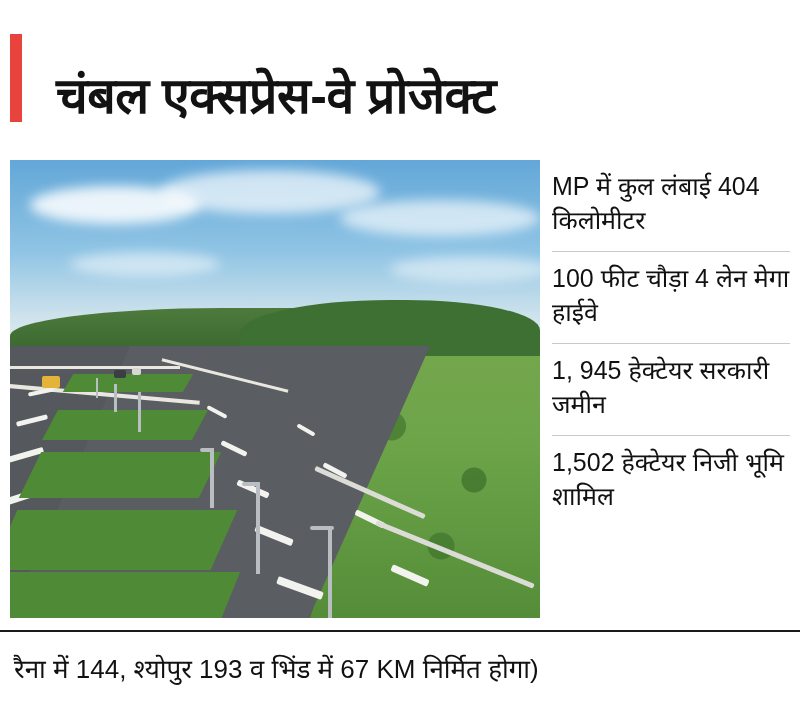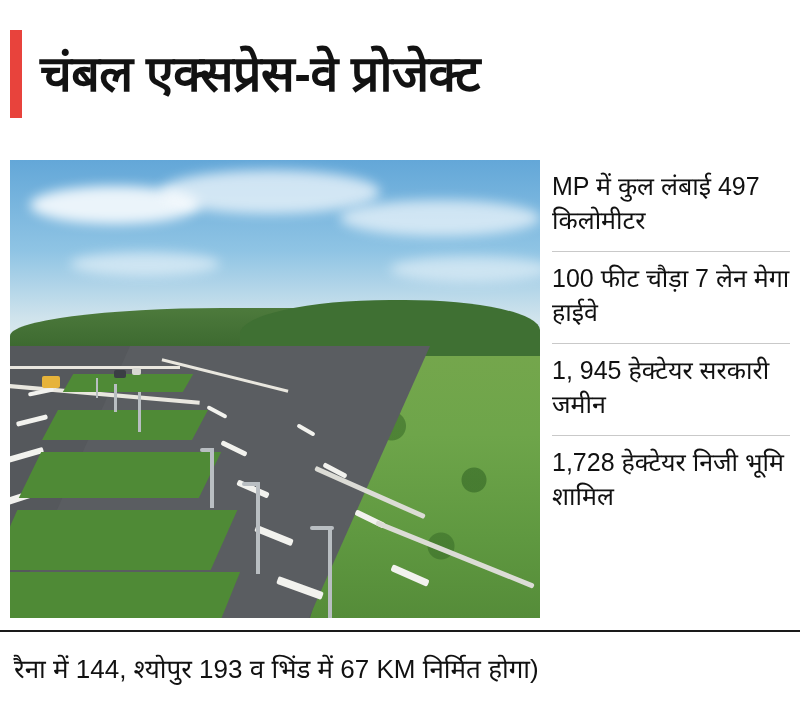--- a/index.html
+++ b/index.html
@@ -25,21 +25,22 @@
   }
 
   
   .header {
     position: absolute;
     left: 0;
     top: 26px;
     width: 656px;
     height: 96px;
     display: flex;
-    align-items: center;
+    align-items: flex-end;
+    gap: 16px;
   }
   .header-bar {
     width: 12px;
     height: 88px;
     background: #e8433c;
     margin-left: 10px;
     margin-right: 18px;
     flex: none;
   }
   .header-title {
@@ -316,24 +317,24 @@
       <div class="pole" style="left:128px;top:232px;height:40px;width:3px;"></div>
       <div class="pole" style="left:104px;top:224px;height:28px;width:3px;"></div>
       <div class="pole" style="left:86px;top:218px;height:20px;width:2px;"></div>
 
       <div class="vehicle" style="left:32px;top:216px;width:18px;height:12px;background:#e6b33a;"></div>
       <div class="vehicle" style="left:104px;top:210px;width:12px;height:8px;background:#3b3f44;"></div>
       <div class="vehicle" style="left:122px;top:208px;width:9px;height:7px;background:#d8d8d2;"></div>
     </div>
 
     <div class="facts">
-      <div class="fact">MP में कुल लंबाई 497 किलोमीटर</div>
-      <div class="fact">100 फीट चौड़ा 7 लेन मेगा हाईवे</div>
+      <div class="fact">MP में कुल लंबाई 404 किलोमीटर</div>
+      <div class="fact">100 फीट चौड़ा 4 लेन मेगा हाईवे</div>
       <div class="fact">1, 945 हेक्टेयर सरकारी जमीन</div>
-      <div class="fact">1,728 हेक्टेयर निजी भूमि शामिल</div>
+      <div class="fact">1,502 हेक्टेयर निजी भूमि शामिल</div>
     </div>
 
   </div>
 
   <div class="footer">
     <div class="footer-text">रैना में 144, श्योपुर 193 व भिंड में 67 KM निर्मित होगा)</div>
   </div>
 
 </div>
 

